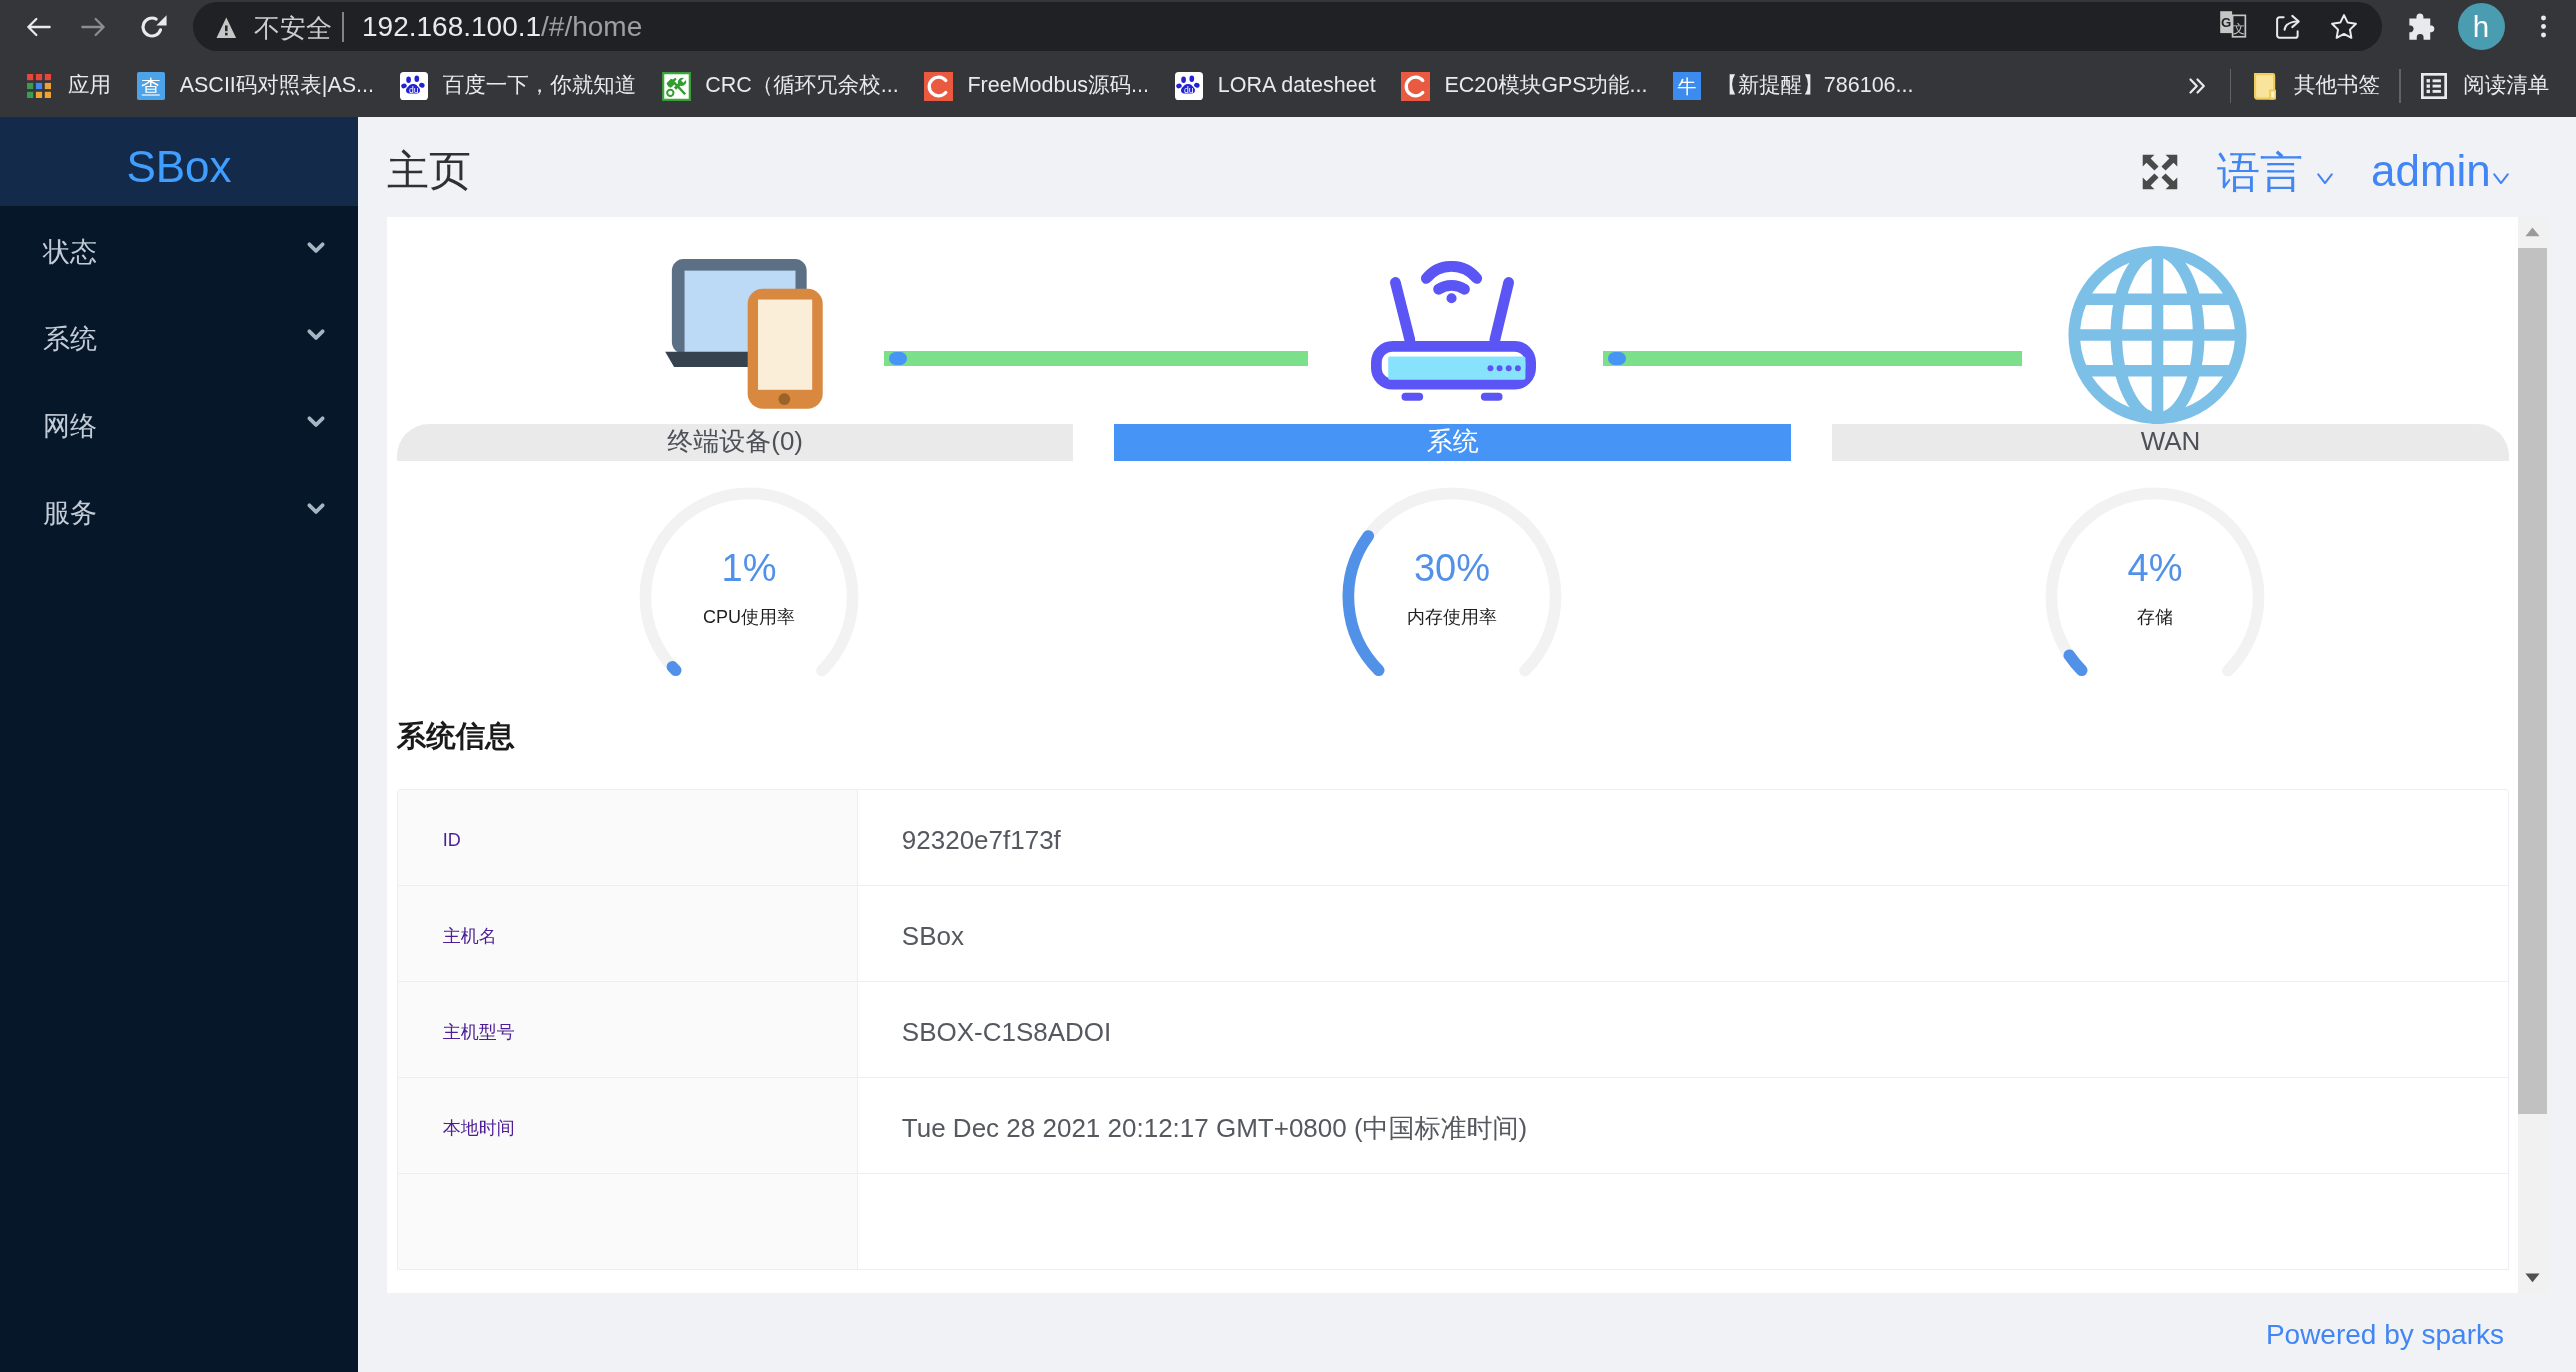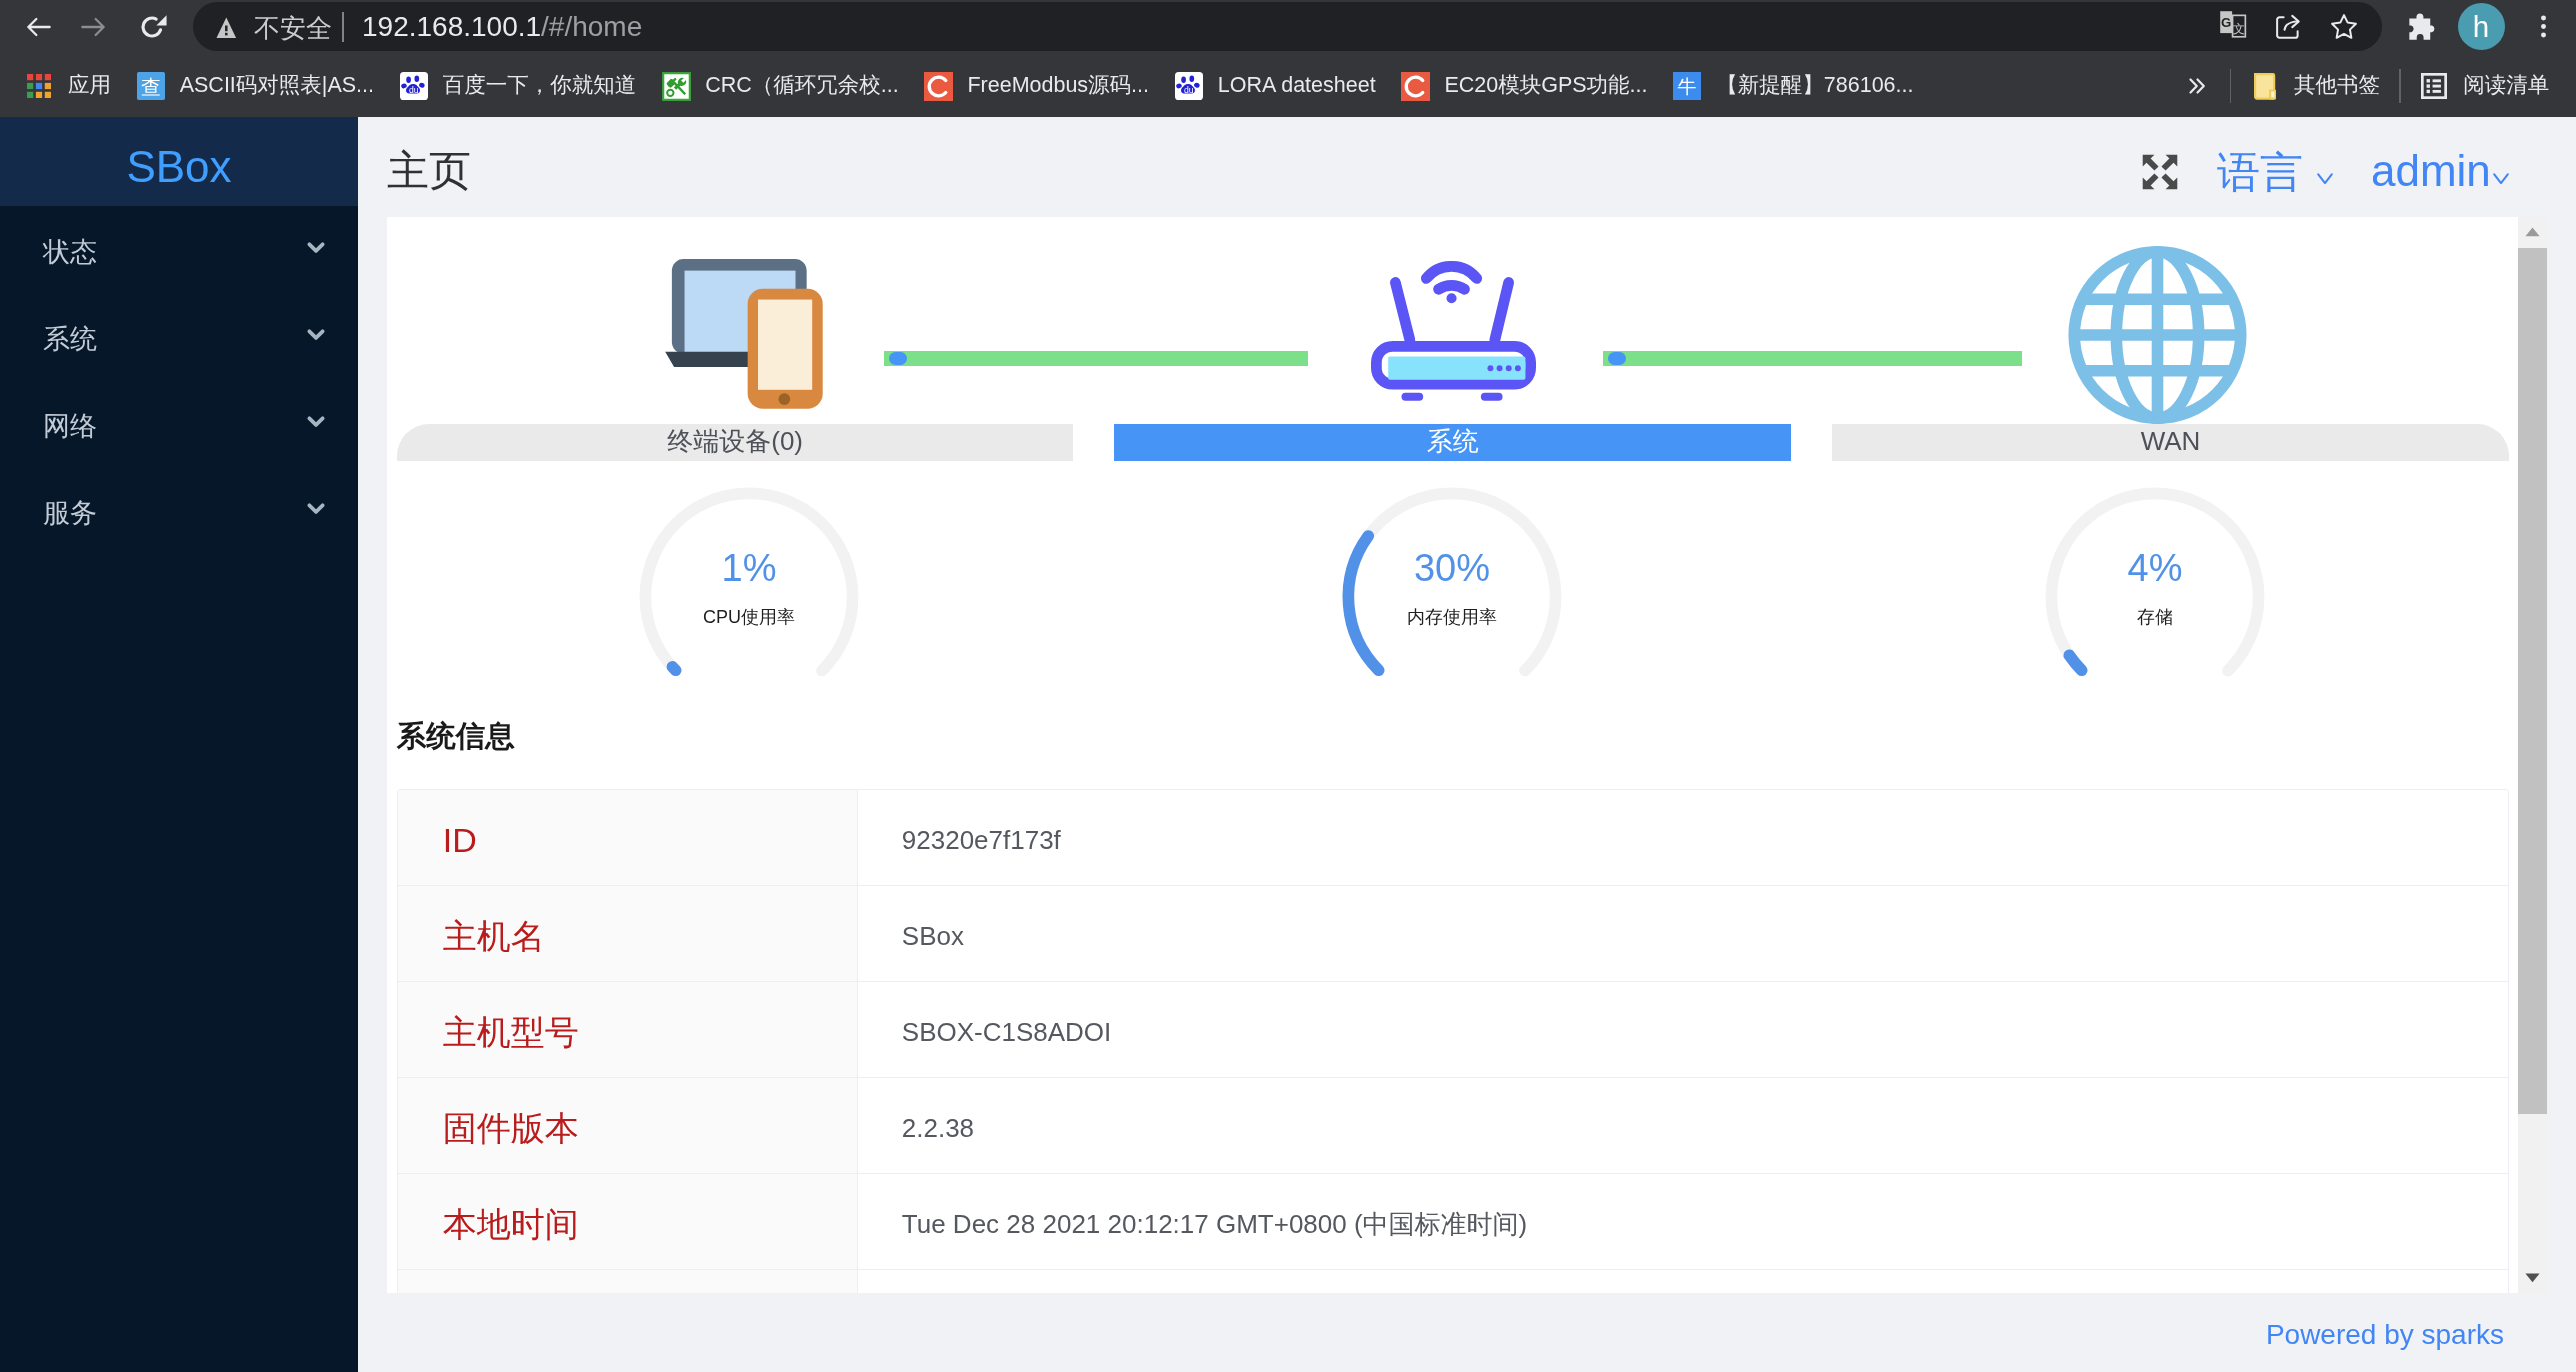--- a/index.html
+++ b/index.html
@@ -77,21 +77,21 @@
 
 .gauge{position:absolute;top:268px;width:268px;height:233px;}
 .gauge svg{position:absolute;left:0;top:0;}
 .gauge .gval{position:absolute;left:0;top:64px;width:100%;text-align:center;font-size:38px;color:#5191e8;line-height:1;}
 .gauge .glbl{position:absolute;left:0;top:123px;width:100%;text-align:center;font-size:18px;color:#1f1f1f;line-height:1;}
 
 
 .sec-title{position:absolute;left:9.8px;top:504px;font-size:29.5px;font-weight:bold;color:#1a1a1a;line-height:1;}
 .table{position:absolute;left:9.8px;top:572px;width:2112px;border:0.9px solid #ebeef5;border-bottom:none;border-radius:3.6px 3.6px 0 0;overflow:hidden;}
 .trow{display:flex;height:96px;border-bottom:0.9px solid #ebeef5;background:#fff;}
-.tcell-l{width:460px;display:flex;align-items:center;padding:4.5px 0 0 45px;font-size:34px;color:#b91c1c;border-right:0.9px solid #ebeef5;line-height:1;background:#fafafa;}
+.tcell-l{width:460px;display:flex;align-items:center;padding:4.5px 0 0 45px;font-size:18px;color:#4c1d95;border-right:0.9px solid #ebeef5;line-height:1;background:#fafafa;}
 .tcell-v{flex:1;display:flex;align-items:center;padding:4.5px 0 0 44px;font-size:26px;color:#55585e;line-height:1;}
 
 
 .sbar{position:absolute;left:2131px;top:0;width:29.5px;height:1076px;background:#f1f1f1;}
 .sb-arrow{position:absolute;left:0;width:29.5px;height:29.5px;display:flex;align-items:center;justify-content:center;}
 .sb-up{top:0;}
 .sb-down{bottom:0;}
 .sb-thumb{position:absolute;left:0;top:31px;width:29px;height:866px;background:#c1c1c1;}
 </style>
 </head>
@@ -449,24 +449,20 @@
             </div>
 <div class="trow">
               <div class="tcell-l">主机名</div>
               <div class="tcell-v">SBox</div>
             </div>
 <div class="trow">
               <div class="tcell-l">主机型号</div>
               <div class="tcell-v">SBOX-C1S8ADOI</div>
             </div>
 <div class="trow">
-              <div class="tcell-l">固件版本</div>
-              <div class="tcell-v">2.2.38</div>
-            </div>
-<div class="trow">
               <div class="tcell-l">本地时间</div>
               <div class="tcell-v">Tue Dec 28 2021 20:12:17 GMT+0800 (中国标准时间)</div>
             </div>
 <div class="trow">
               <div class="tcell-l"></div>
               <div class="tcell-v"></div>
             </div>
 </div>
 </div>
 <div class="sbar">

